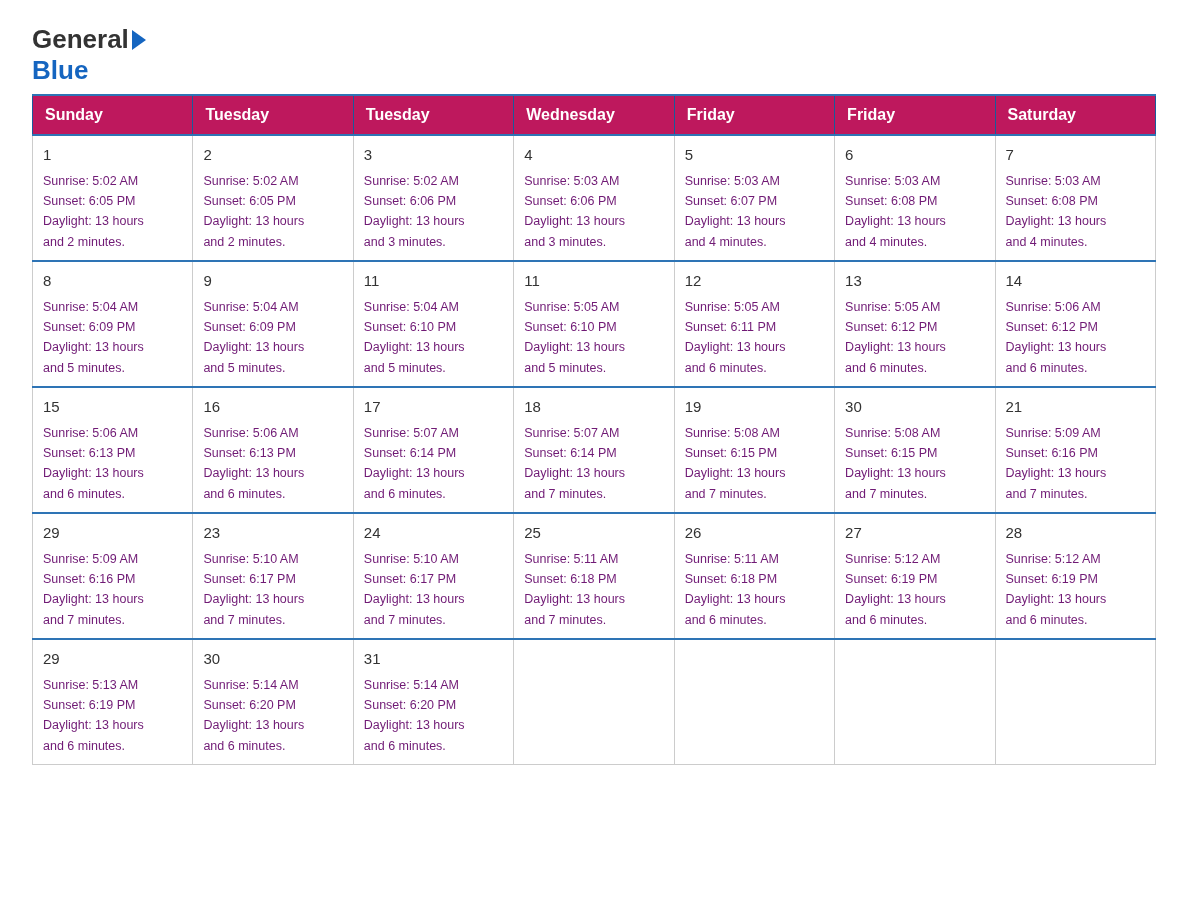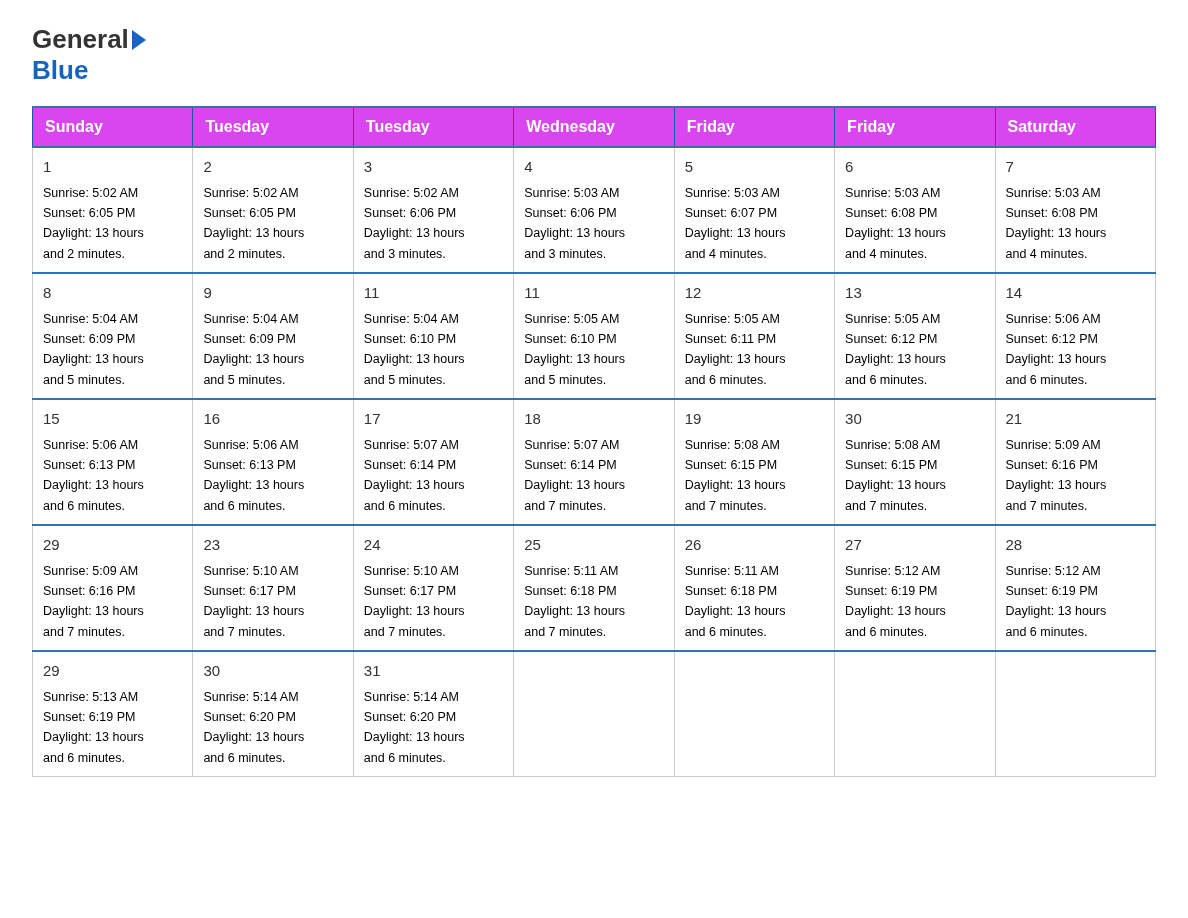--- a/index.html
+++ b/index.html
@@ -7,21 +7,21 @@
       font-family: Arial, sans-serif;
       background: #fff;
       padding: 24px 32px;
       width: 1188px;
       min-height: 918px;
     }
     .header-area {
       display: flex;
       justify-content: space-between;
       align-items: flex-end;
-      margin-bottom: 20px;
+      margin-bottom: 8px;
     }
     .title-area {
       text-align: right;
     }
     .month-title {
       font-size: 52px;
       font-weight: bold;
       color: #222;
       line-height: 1.1;
     }
@@ -29,21 +29,21 @@
       font-size: 20px;
       color: #555;
       margin-top: 4px;
     }
     .calendar-table {
       width: 100%;
       border-collapse: collapse;
       border: 1px solid #aaa;
     }
     .calendar-table th {
-      background-color: #d946ef;
+      background-color: #be185d;
       color: #fff;
       font-size: 16px;
       font-weight: bold;
       padding: 10px 12px;
       text-align: left;
       border: 1px solid #1a5a9a;
     }
     .calendar-table td {
       vertical-align: top;
       padding: 8px 10px;
@@ -58,21 +58,21 @@
       border-top: 2px solid #2e74b5;
     }
     .day-number {
       font-size: 15px;
       font-weight: normal;
       display: block;
       margin-bottom: 4px;
     }
     .day-info {
       font-size: 12.5px;
-      color: #000000;
+      color: #701a75;
       line-height: 1.55;
       text-align: center;
     }
     .empty-cell {
       background: #fff;
     }
     .logo-general {
       font-size: 26px;
       font-weight: bold;
       color: #333;

